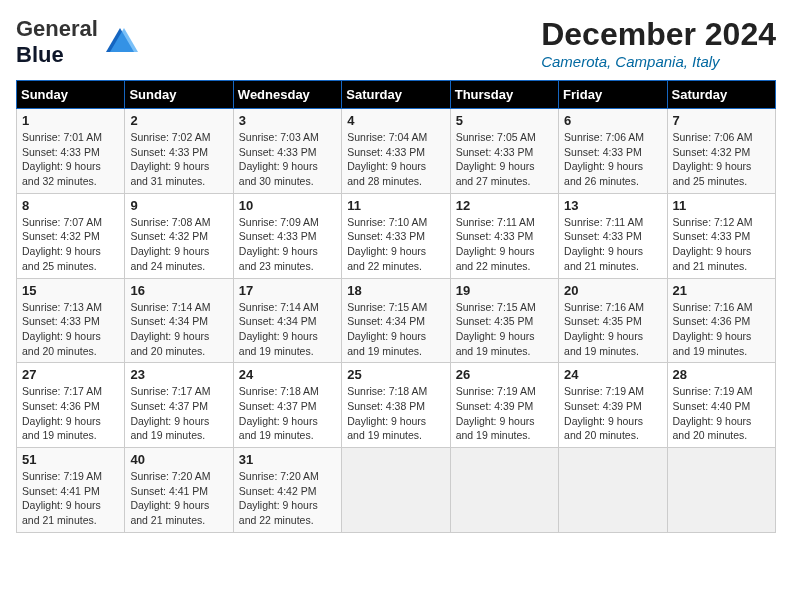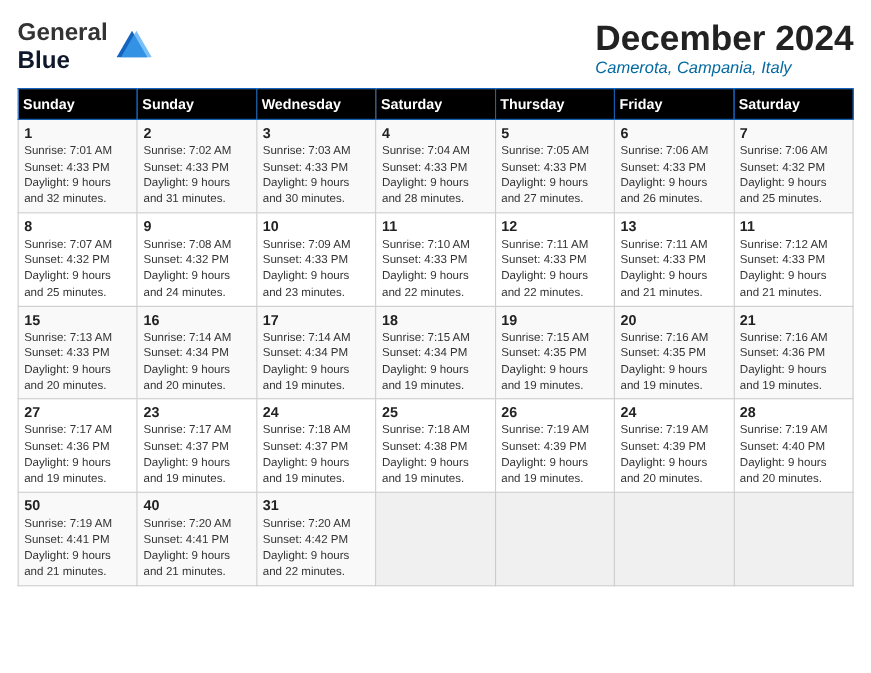--- a/index.html
+++ b/index.html
@@ -238,21 +238,21 @@
           <span class="day-num">24</span>
           <div class="day-info">Sunrise: 7:19 AM<br>Sunset: 4:39 PM<br>Daylight: 9 hours and 20 minutes.</div>
         </td>
         <td>
           <span class="day-num">28</span>
           <div class="day-info">Sunrise: 7:19 AM<br>Sunset: 4:40 PM<br>Daylight: 9 hours and 20 minutes.</div>
         </td>
       </tr>
       <tr>
         <td>
-          <span class="day-num">50</span>
+          <span class="day-num">51</span>
           <div class="day-info">Sunrise: 7:19 AM<br>Sunset: 4:41 PM<br>Daylight: 9 hours and 21 minutes.</div>
         </td>
         <td>
           <span class="day-num">40</span>
           <div class="day-info">Sunrise: 7:20 AM<br>Sunset: 4:41 PM<br>Daylight: 9 hours and 21 minutes.</div>
         </td>
         <td>
           <span class="day-num">31</span>
           <div class="day-info">Sunrise: 7:20 AM<br>Sunset: 4:42 PM<br>Daylight: 9 hours and 22 minutes.</div>
         </td>

